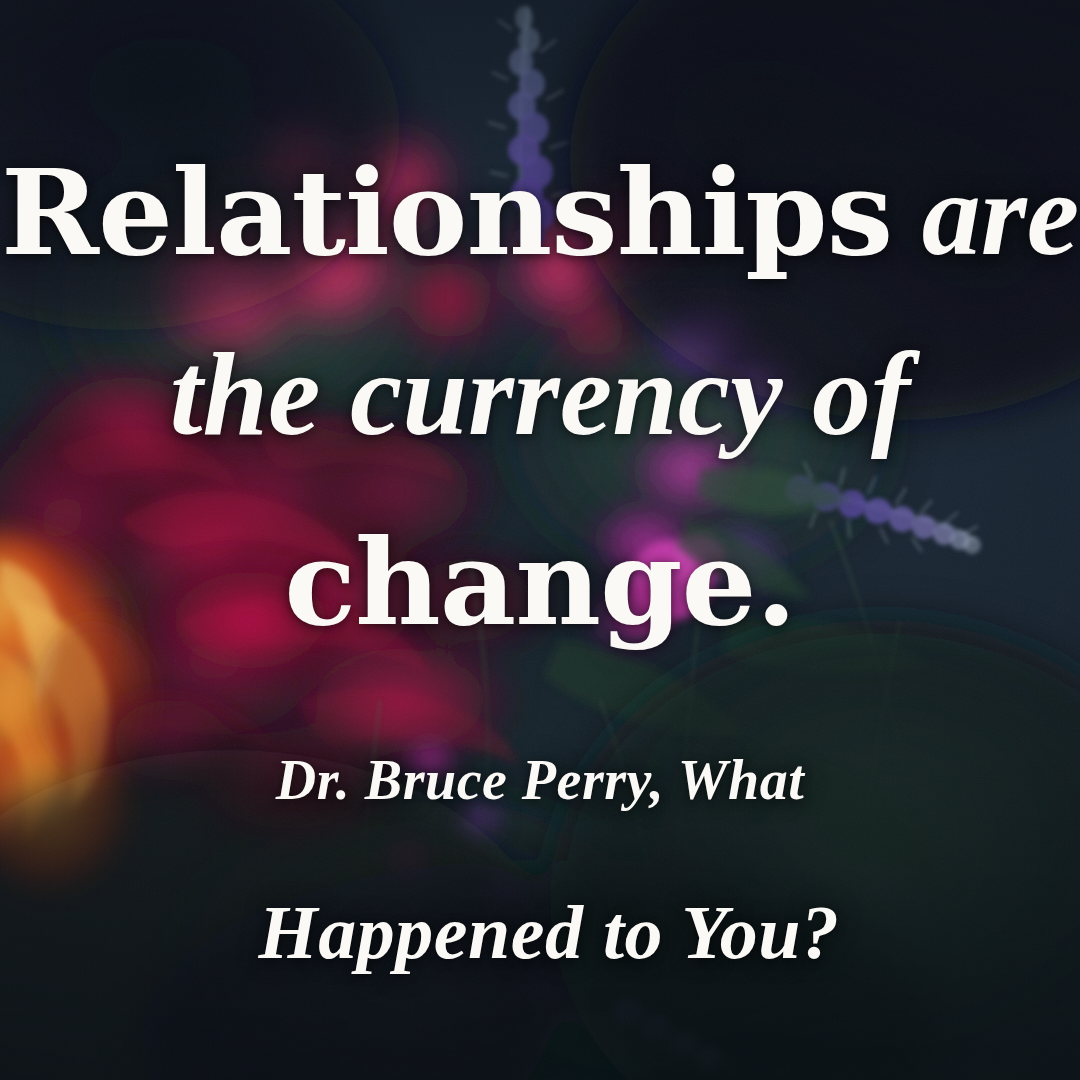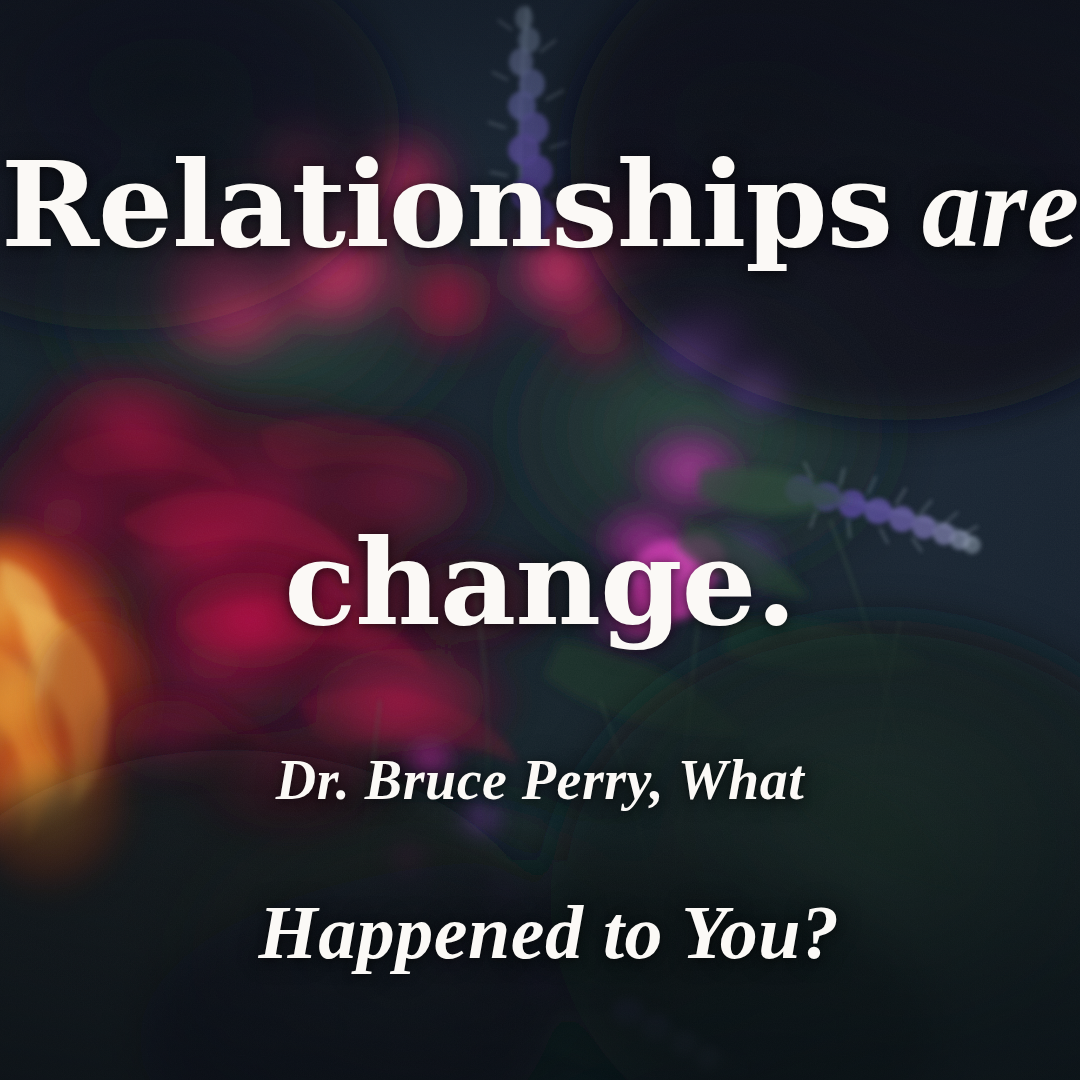--- a/index.html
+++ b/index.html
@@ -46,21 +46,21 @@
     width: 100%;
     text-align: center;
     line-height: 1;
     white-space: nowrap;
     text-shadow:
       0 2px 10px rgba(0,0,0,0.55),
       0 0 26px rgba(0,0,0,0.38);
   }
 
   
-  #quote-line-1 { top: 146px; font-size: 118px; text-align: center; }
+  #quote-line-1 { top: 154px; font-size: 118px; text-align: center; }
   #quote-line-2 { top: 336px; font-size: 118px; }
   #quote-line-3 { top: 524px; font-size: 118px; }
 
   .slab {
     font-family: "DejaVu Serif", "Liberation Serif", serif;
     font-weight: 700;
     letter-spacing: -1px;
   }
   .ital {
     font-family: "Liberation Serif", "DejaVu Serif", serif;
@@ -342,20 +342,23 @@
   </svg>
 
   <div id="bg-vignette"></div>
 
   <div id="text-layer">
 
     <div class="line" id="quote-line-1">
       <span class="slab">Relationships</span><span class="ital"> are</span>
     </div>
 
+    <div class="line" id="quote-line-2">
+      <span class="ital">the currency of</span>
+    </div>
 
     <div class="line" id="quote-line-3">
       <span class="slab">change.</span>
     </div>
 
     <div class="line attrib" id="attrib-line-1">Dr. Bruce Perry, What</div>
     <div class="line attrib" id="attrib-line-2">Happened to You?</div>
   </div>
 
 </div>

